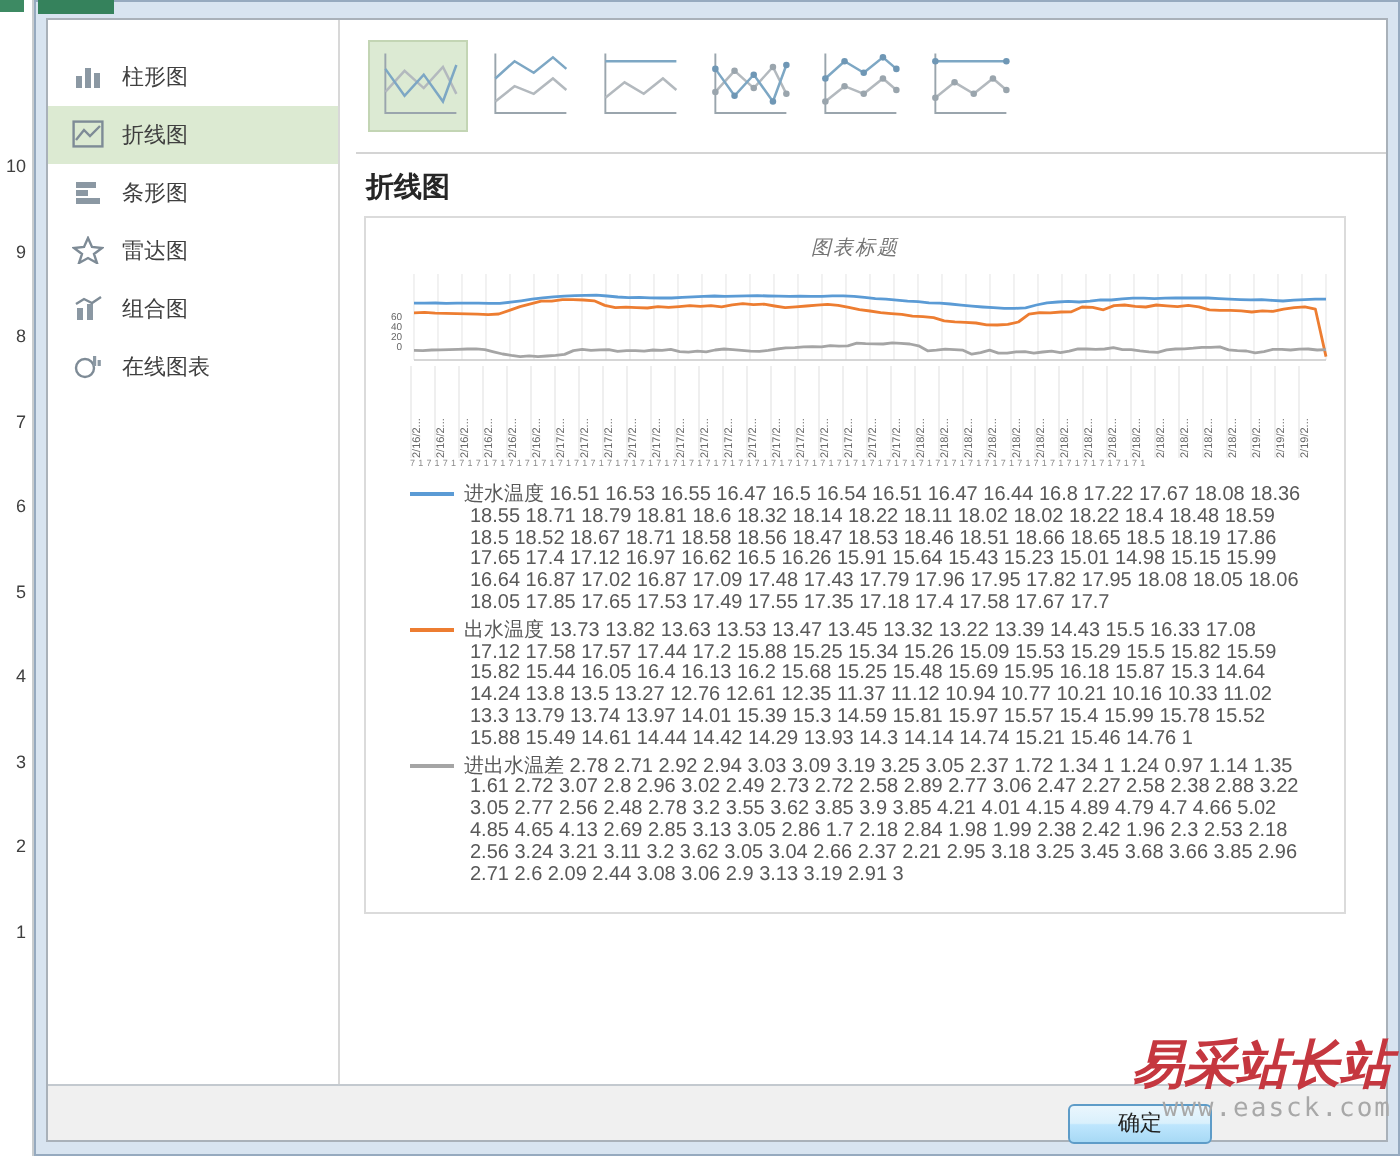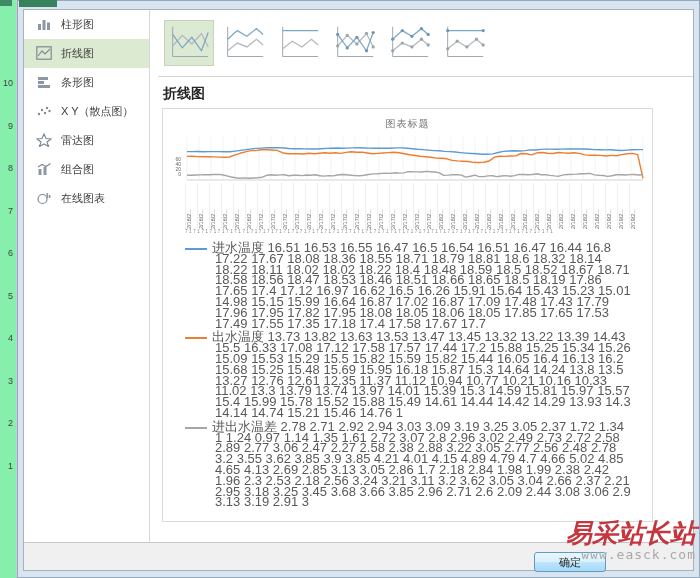--- a/index.html
+++ b/index.html
@@ -1,61 +1,61 @@
 <!DOCTYPE html>
 <html><head>
 <meta charset="utf-8">
 <style>
   * { margin:0; padding:0; box-sizing:border-box; }
   html,body { width:700px; height:578px; overflow:hidden;
     font-family:"Liberation Sans", sans-serif; background:#dfe7ee; }
   .abs { position:absolute; }
 
   
-  #excel-strip { left:0; top:0; width:17px; height:578px; background:#86efac; border-right:1px solid #c9cdcf; }
+  #excel-strip { left:0; top:0; width:17px; height:578px; background:#ffffff; border-right:1px solid #c9cdcf; }
   .excel-row-num { position:absolute; left:0; width:13px; text-align:right; font-size:9px; color:#3f3f3f; }
   #excel-corner { left:0; top:0; width:12px; height:6px; background:#3d8a63; }
   #excel-icon-green { left:19px; top:0; width:38px; height:7px; background:#35825c; z-index:3; }
 
   
   #dialog { left:17px; top:0; width:683px; height:578px; background:#d8e4f0; border:1px solid #96aabf; }
   #panel { position:absolute; left:5px; top:8px; right:5px; bottom:6px; background:#f0f0f0; border:1px solid #a9b1b9; }
   #content { position:absolute; left:0; top:0; right:0; height:533px; background:#ffffff; border-bottom:1px solid #c3c9cf; display:flex; }
 
   
-  #sidebar { width:126px; border-right:1px solid #d8d8d8; }
+  #sidebar { width:146px; border-right:1px solid #d8d8d8; padding-top:14px; }
   .side-item { height:29px; display:flex; align-items:center; padding-left:12px; font-size:11px; color:#3f3f3f; cursor:default; }
   .side-item.sel { background:#dcead2; }
   .side-icon { width:18px; height:15px; margin-right:7px; flex:0 0 18px; }
   .side-icon svg { width:16px; height:14px; }
 
   
   #main { flex:1; position:relative; }
   #thumb-row { display:flex; gap:5px; padding:10px 0 6px 14px; }
   .thumb { width:50px; height:46px; border:1px solid transparent; }
   .thumb.sel { background:#dcead3; border-color:#c3d5b4; }
   #thumb-sep { border-top:1px solid #d4d4d4; margin:4px 0 0 8px; }
   #section-title { font-size:14px; font-weight:bold; color:#262626; margin:8px 0 5px 13px; }
 
   
   #preview { margin-left:12px; width:491px; border:1px solid #dbdbdb; background:#fff; padding-bottom:10px; }
-  #chart-title { text-align:center; font-size:10px; color:#757575; margin-top:8px; letter-spacing:1px; }
+  #chart-title { text-align:center; font-size:10px; color:#757575; margin-top:8px; letter-spacing:1px;font-style:italic; }
   #chartwrap { position:relative; height:48px; margin:4px 10px 0 4px; }
   #yticks { position:absolute; left:0; top:22px; width:16px; }
   .ytick { font-size:5px; line-height:5px; color:#666; text-align:right; width:14px; }
   #plot { position:absolute; left:18px; top:0; }
   #xlabels { display:flex; margin-left:22px; width:456px; }
   .xlab { width:12px; height:46px; overflow:visible; border-left:1px solid #efefef; }
   .xlab span { display:block; width:46px; height:12px; font-size:5.5px; color:#666; white-space:nowrap;
     transform:rotate(-90deg) translate(-46px,0); transform-origin:0 0; }
   #axis-footer { margin-left:22px; width:456px; height:8px; overflow:hidden; white-space:nowrap;
     font-size:4.5px; color:#8a8a8a; letter-spacing:1.6px; }
 
   
-  #legend { margin:6px 18px 0 22px; font-size:13px; line-height:10.8px; color:#595959; }
+  #legend { margin:6px 18px 0 22px; font-size:10px; line-height:10.8px; color:#595959; }
   .lrow { padding-left:30px; text-indent:-30px; margin-bottom:3px; }
   .swatch { display:inline-block; width:22px; border-top:2px solid #000; margin-right:5px; vertical-align:2px; }
 
   
   #ok-button { position:absolute; left:516px; top:551px; width:72px; height:20px; font-size:11px; color:#1f1f1f;
     text-align:center; line-height:18px; border:1px solid #5e9cc8; border-radius:3px;
     background:linear-gradient(#eaf6fd, #d9f0fc 48%, #bee6fd 52%, #a7d9f5); overflow:hidden; }
 
   
   #watermark { right:4px; top:519px; text-align:right; z-index:9; }
@@ -102,30 +102,20 @@
               </svg></span>
             <span>折线图</span>
           </div>
           <div class="side-item">
             <span class="side-icon"><svg viewBox="0 0 16 14">
                 <rect x="2" y="2" width="10" height="3" fill="#8b98a3"></rect>
                 <rect x="2" y="6" width="6" height="3" fill="#8b98a3"></rect>
                 <rect x="2" y="10" width="12" height="3" fill="#8b98a3"></rect>
               </svg></span>
             <span>条形图</span>
-          </div>
-          <div class="side-item">
-            <span class="side-icon"><svg viewBox="0 0 16 14">
-                <circle cx="3" cy="10" r="1.2" fill="#7e8b96"></circle>
-                <circle cx="6" cy="6" r="1.2" fill="#7e8b96"></circle>
-                <circle cx="9" cy="9" r="1.2" fill="#7e8b96"></circle>
-                <circle cx="11" cy="4" r="1.2" fill="#7e8b96"></circle>
-                <circle cx="13.5" cy="7" r="1.2" fill="#7e8b96"></circle>
-              </svg></span>
-            <span>X Y（散点图）</span>
           </div>
           <div class="side-item">
             <span class="side-icon"><svg viewBox="0 0 16 14">
                 <polygon points="8,1 10,5.5 15,6 11,9 12.5,13.5 8,11 3.5,13.5 5,9 1,6 6,5.5" stroke="#7e8b96" fill="none" stroke-width="1.2"></polygon>
               </svg></span>
             <span>雷达图</span>
           </div>
           <div class="side-item">
             <span class="side-icon"><svg viewBox="0 0 16 14">
                 <rect x="2.5" y="7" width="3" height="6" fill="#8b98a3"></rect>

